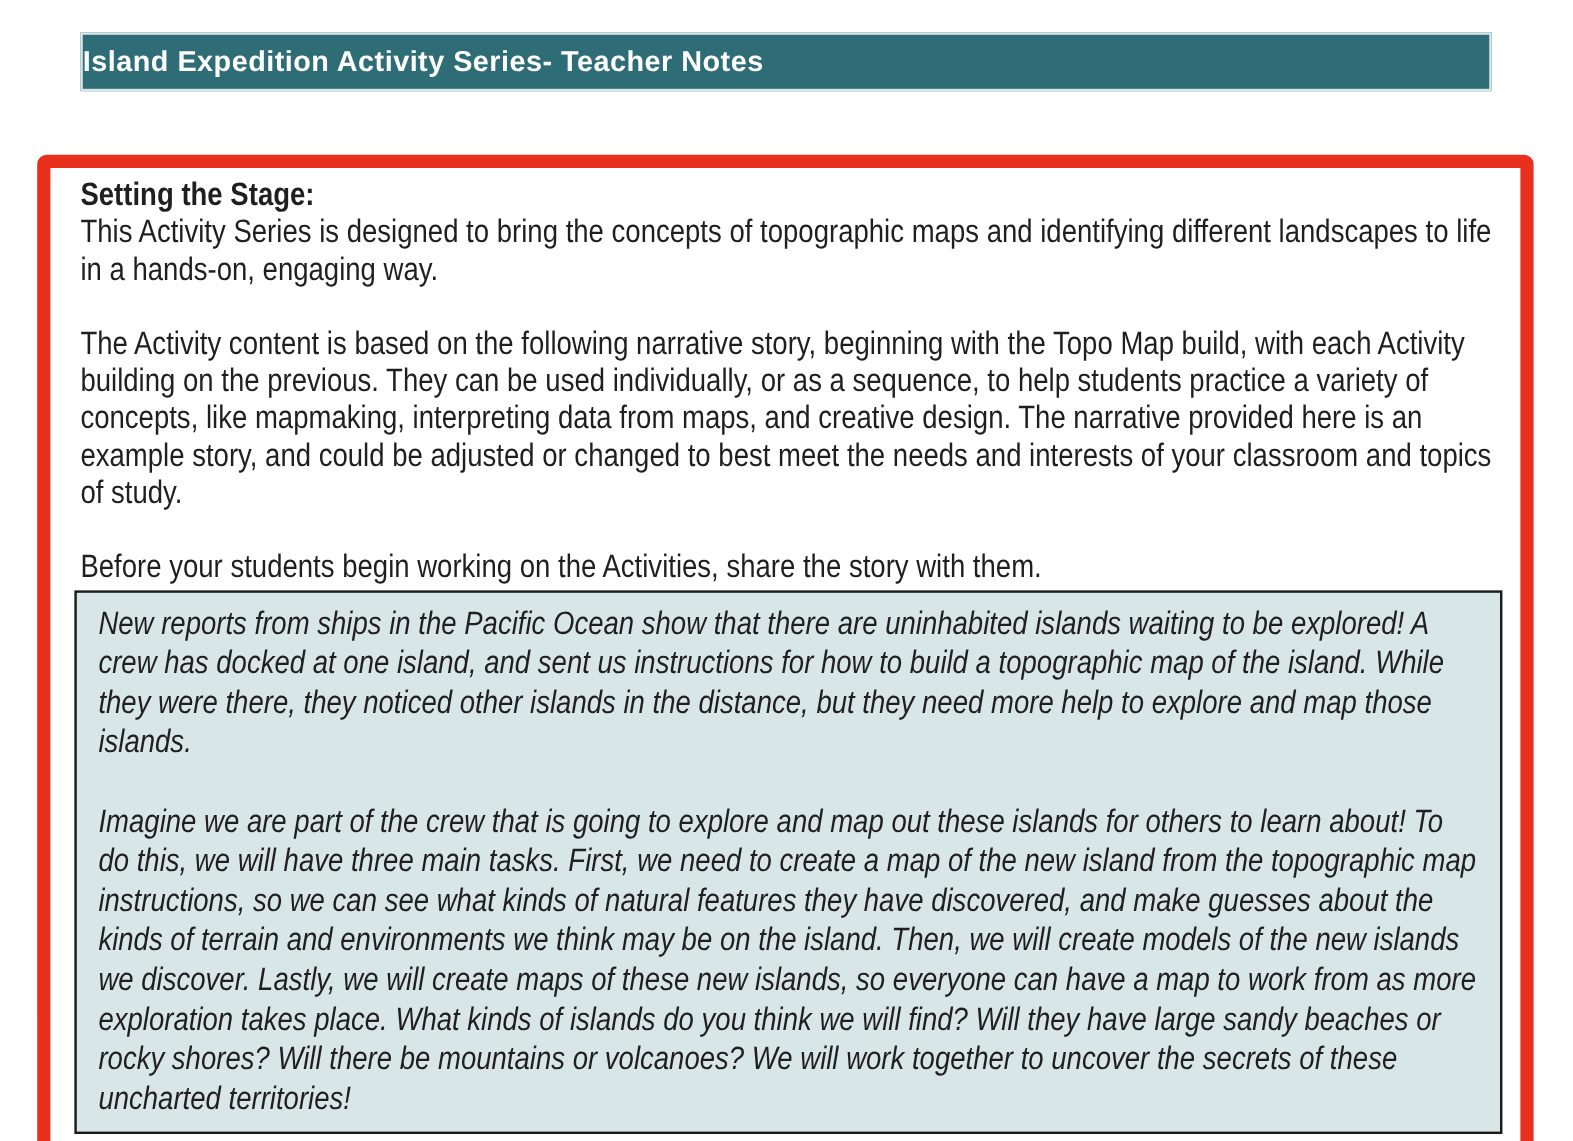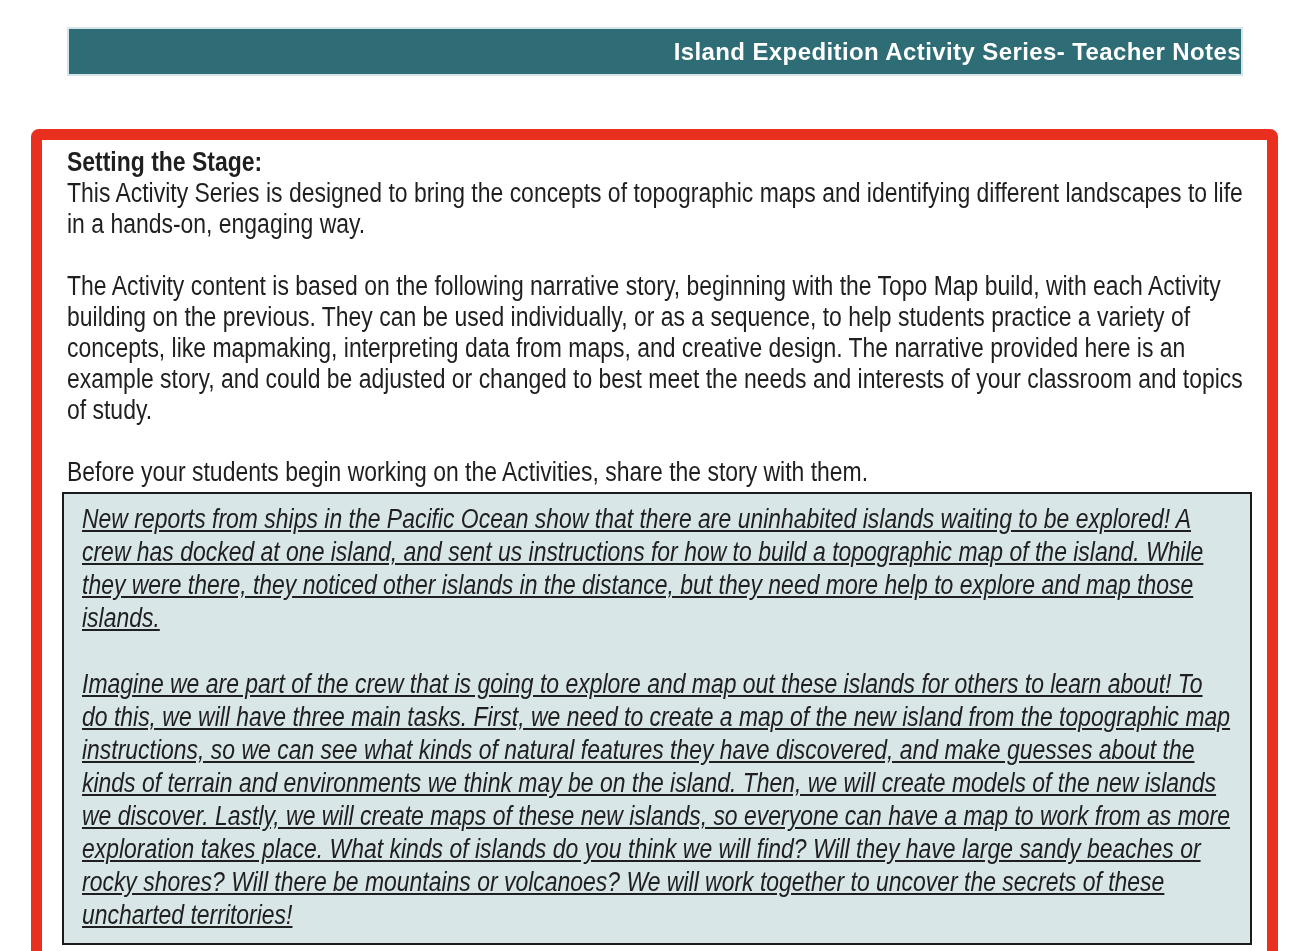--- a/index.html
+++ b/index.html
@@ -27,21 +27,21 @@
   .banner {
     position: absolute;
     left: 67px;
     top: 27px;
     width: 1176px;
     height: 49px;
     background: var(--banner-bg);
     border: 2px solid var(--banner-border);
     display: flex;
     align-items: center;
-    justify-content: flex-end;
+    justify-content: flex-start;
   }
   .banner-title {
     color: var(--banner-text);
     font-weight: bold;
     font-size: 24px;
     letter-spacing: 0.4px;
   }
 
   .frame {
     position: absolute;
@@ -73,21 +73,20 @@
   .section-heading { font-weight: bold; }
 
   .story-box {
     margin-left: -5px;
     margin-top: 4px;
     width: 1190px;
     border: 2px solid var(--story-border);
     background: var(--story-bg);
     padding: 9px 18px 11px 18px;
     overflow: hidden;
-    text-decoration: underline;
   }
   .story-text {
     font-size: 27px;
     font-style: italic;
     line-height: 33px;
   }
   .story-text .para.gap-above { margin-top: 33px; }
 </style>
 </head>
 <body>

